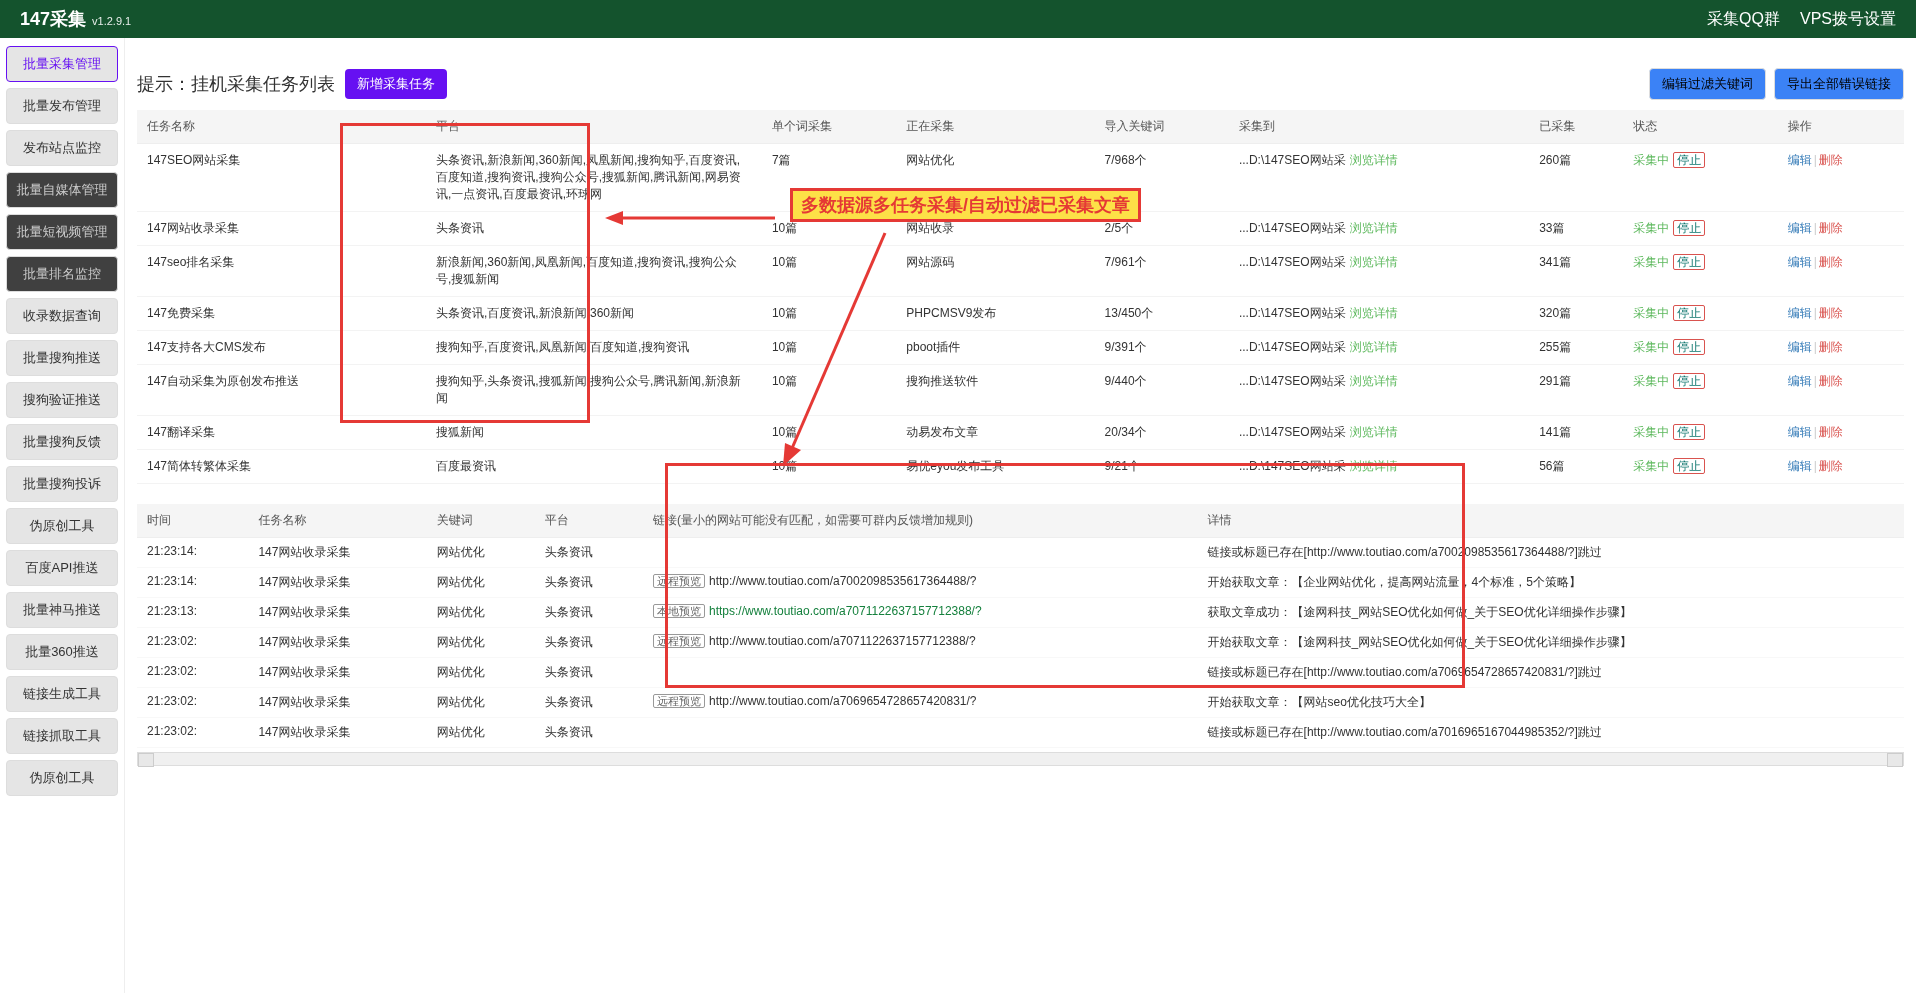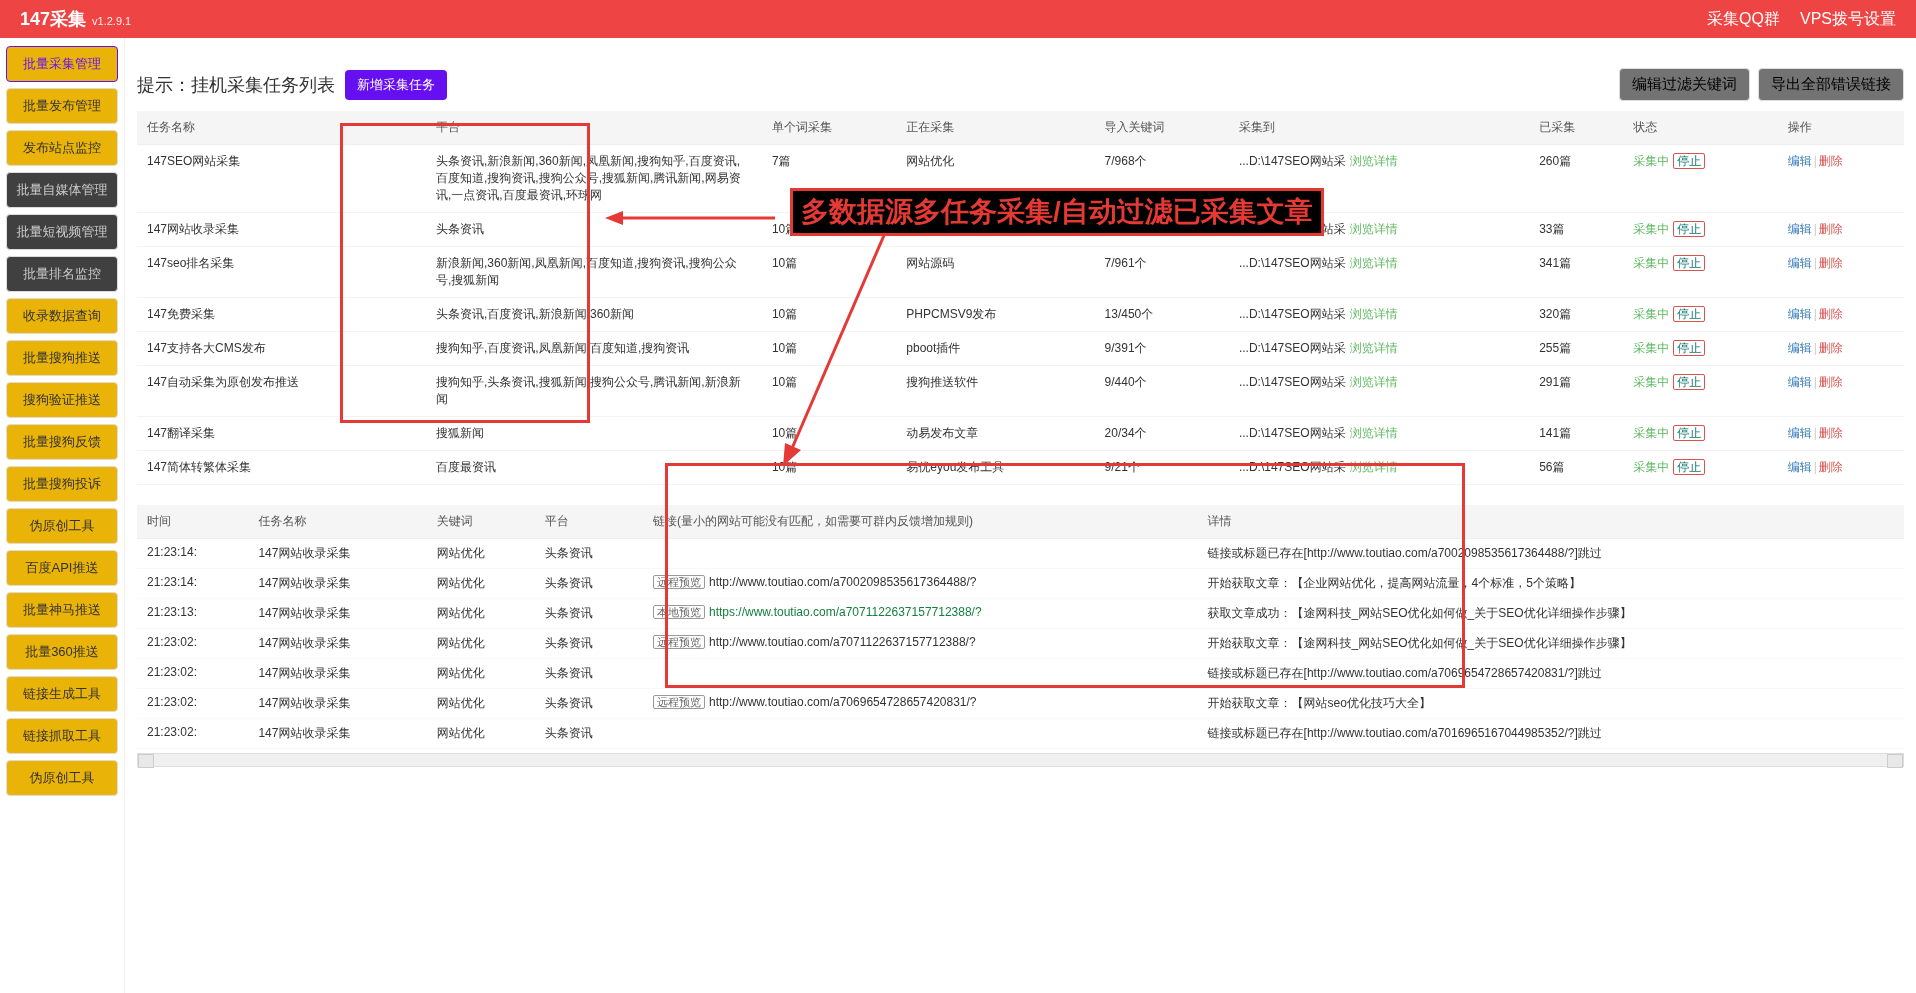--- a/index.html
+++ b/index.html
@@ -4,21 +4,21 @@
   <style>
     * { margin: 0; padding: 0; box-sizing: border-box; }
     body {
       font-family: "Microsoft YaHei", Arial, sans-serif;
       font-size: 12px;
       color: #333;
       background: #fff;
       overflow: hidden;
     }
     .header {
-      background: #ef4444;
+      background: #14532d;
       color: #fff;
       padding: 10px 20px;
       display: flex;
       align-items: center;
       justify-content: space-between;
       height: 38px;
     }
     .header-left {
       display: flex;
       align-items: baseline;
@@ -49,21 +49,21 @@
       width: 125px;
       padding: 8px 6px;
       display: flex;
       flex-direction: column;
       gap: 6px;
       border-right: 1px solid #eee;
       overflow-y: auto;
     }
     .sidebar-btn {
       border: 1px solid #ddd;
-      background: #eab308;
+      background: #e5e5e5;
       padding: 8px 4px;
       text-align: center;
       border-radius: 4px;
       cursor: pointer;
       font-size: 13px;
       color: #333;
     }
     .sidebar-btn.active {
       border-color: #6610f2;
       color: #6610f2;
@@ -102,26 +102,26 @@
       padding: 6px 12px;
       border-radius: 4px;
       cursor: pointer;
       font-size: 13px;
     }
     .toolbar-right {
       display: flex;
       gap: 8px;
     }
     .plain-btn {
-      background: #737373;
+      background: #3b82f6;
       border: 1px solid #ddd;
       padding: 6px 12px;
       border-radius: 4px;
       cursor: pointer;
-      font-size: 15px;
+      font-size: 13px;
     }
     .table {
       width: 100%;
       border-collapse: collapse;
     }
     .table th {
       text-align: left;
       padding: 8px 10px;
       background: #f5f5f5;
       font-weight: normal;
@@ -195,23 +195,23 @@
     .url-green {
       color: #15803d;
     }
     .annotation-box {
       position: absolute;
       border: 3px solid #e53935;
     }
     .annotation-text {
       position: absolute;
       color: #e53935;
-      font-size: 28px;
+      font-size: 18px;
       font-weight: bold;
-      background: #000000;
+      background: #fde047;
       padding: 2px 8px;
       border: 3px solid #e53935;
     }
     .arrow {
       position: absolute;
       color: #e53935;
       font-size: 28px;
     }
     .hscroll {
       height: 14px;

